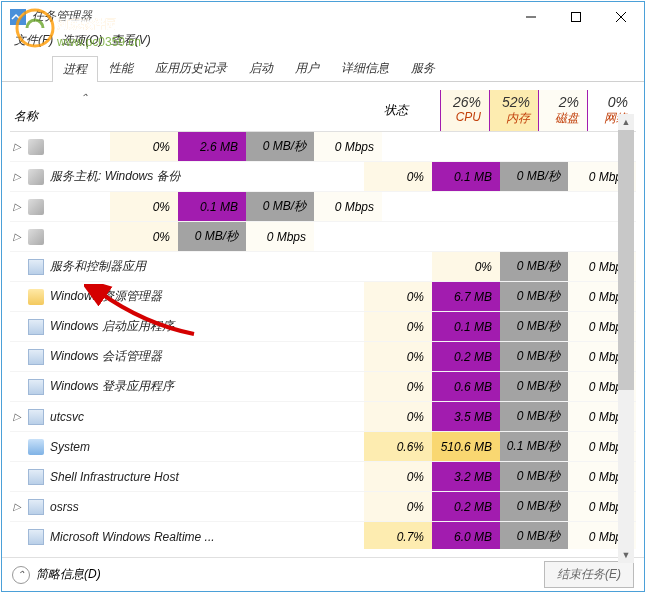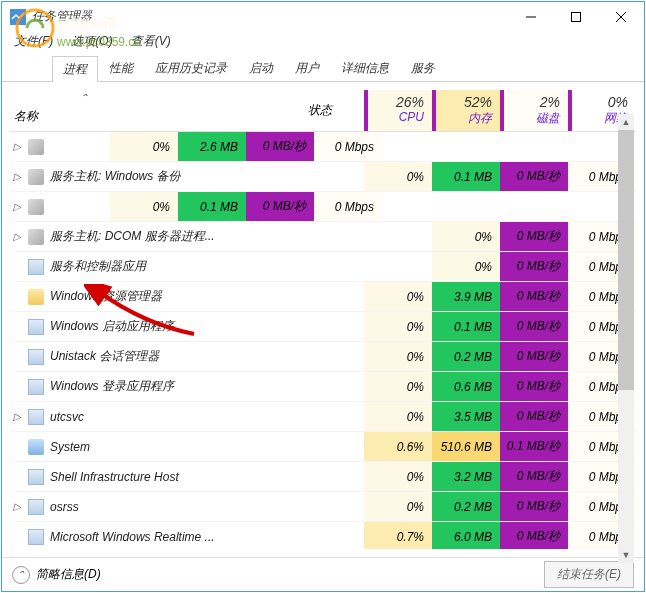--- a/index.html
+++ b/index.html
@@ -4,43 +4,43 @@
 <style>
 * { margin: 0; padding: 0; box-sizing: border-box; font-family: "Microsoft YaHei", "Segoe UI", sans-serif; font-size: 12px; }
 body { background: #fff; width: 646px; height: 593px; overflow: hidden; position: relative; }
 .window { border: 1px solid #4ba0d8; width: 644px; height: 591px; margin: 1px; display: flex; flex-direction: column; background: #fff; position: relative; font-style: italic; }
 .titlebar { height: 29px; display: flex; align-items: center; padding-left: 8px; }
 .titlebar .appicon { width: 16px; height: 16px; margin-right: 6px; }
 .titlebar .title { flex: 1; color: #333; }
 .winbtns { display: flex; height: 29px; }
 .winbtn { width: 45px; display: flex; align-items: center; justify-content: center; color: #333; }
 .winbtn.close { width: 46px; }
-.menubar { height: 20px; padding: 0 8px; display: flex; gap: 10px; align-items: center; color: #333; }
+.menubar { height: 20px; padding: 0 8px; display: flex; align-items: flex-end; color: #333; }
 .menubar span { padding: 2px 4px; }
 .tabs { display: flex; border-bottom: 1px solid #d0d0d0; padding-left: 2px; margin-top: 4px; }
 .tab { padding: 4px 10px; border: 1px solid transparent; border-bottom: none; color: #333; }
 .tab.active { border-color: #d0d0d0; background: #fff; position: relative; top: 1px; margin-left: 48px; }
 .content { flex: 1; display: flex; flex-direction: column; padding: 8px; overflow: hidden; }
 .theader { display: flex; border-bottom: 1px solid #e0e0e0; }
 .theader .namecol { flex: 1; display: flex; align-items: flex-end; padding: 6px 4px 6px 4px; position: relative; }
 .theader .sortglyph { position: absolute; left: 70px; top: 2px; font-size: 10px; color: #555; }
 .theader .statuscol { width: 60px; display: flex; align-items: center; padding: 6px 4px; }
-.theader .metcol { width: 68px; text-align: right; padding: 4px 8px 4px 4px; border-left: 4px solid #a21caf; }
+.theader .metcol { width: 49px; text-align: right; padding: 4px 8px 4px 4px; border-left: 1px solid #a21caf; }
 .theader .pct { display: block; font-size: 14px; color: #333; }
-.theader .metlabel { color: #6d28d9; }
+.theader .metlabel { color: #c2410c; }
 .rows { flex: 1; overflow: hidden; }
 .row { display: flex; height: 30px; align-items: center; border-bottom: 1px solid #f4f4f4; }
 .row .exp { width: 14px; text-align: center; color: #666; font-size: 10px; }
 .row .ricon { width: 16px; height: 16px; margin: 0 6px 0 4px; flex-shrink: 0; }
 .row .rname { flex: 1; color: #222; white-space: nowrap; overflow: hidden; text-overflow: ellipsis; }
 .row .statuscol { width: 60px; }
 .row .cell { width: 68px; text-align: right; padding-right: 8px; height: 100%; display: flex; align-items: center; justify-content: flex-end; }
 .row .cell.cpu { background: #fef8e6; }
-.row .cell.mem { background: #22c55e; }
-.row .cell.disk { background: #a21caf; }
+.row .cell.mem { background: #a21caf; }
+.row .cell.disk { background: #a3a3a3; }
 .row .cell.net { background: #fefcf4; }
 .row.hot .cell.cpu { background: #fdecb0; }
 .row.big .cell.mem { background: #f9d771; }
 .footer { height: 34px; border-top: 1px solid #e0e0e0; display: flex; align-items: center; padding: 0 10px; gap: 6px; }
 .footer .circle { width: 18px; height: 18px; border: 1px solid #999; border-radius: 50%; display: flex; align-items: center; justify-content: center; font-size: 10px; color: #555; }
 .footer .spacer { flex: 1; }
 .endbtn { border: 1px solid #bbb; background: #f5f5f5; padding: 4px 12px; color: #666; }
 .scrollbar { position: absolute; right: 10px; top: 128px; width: 16px; bottom: 44px; background: #f0f0f0; }
 .scrollthumb { position: absolute; top: 0; width: 100%; height: 260px; background: #c8c8c8; }
 .scrollarr { position: absolute; width: 100%; height: 16px; background: #f0f0f0; display: flex; align-items: center; justify-content: center; font-size: 9px; color: #666; }
@@ -155,59 +155,58 @@
           <span class="ricon ico-svc"></span>
           <span class="statuscol"></span>
           <span class="cell cpu">0%</span>
           <span class="cell mem">0.1 MB</span>
           <span class="cell disk">0 MB/秒</span>
           <span class="cell net">0 Mbps</span>
         </div>
         <div class="row">
           <span class="exp">▷</span>
           <span class="ricon ico-svc"></span>
-          <span class="rname">服务主机: DCOM 服务器进程...</span>
           <span class="statuscol"></span>
           <span class="cell cpu">0%</span>
           <span class="cell disk">0 MB/秒</span>
           <span class="cell net">0 Mbps</span>
         </div>
         <div class="row">
           <span class="exp"></span>
           <span class="ricon ico-exe"></span>
           <span class="rname">服务和控制器应用</span>
           <span class="statuscol"></span>
           <span class="cell cpu">0%</span>
           <span class="cell disk">0 MB/秒</span>
           <span class="cell net">0 Mbps</span>
         </div>
         <div class="row">
           <span class="exp"></span>
           <span class="ricon ico-folder"></span>
           <span class="rname">Windows 资源管理器</span>
           <span class="statuscol"></span>
           <span class="cell cpu">0%</span>
-          <span class="cell mem">3.9 MB</span>
+          <span class="cell mem">6.7 MB</span>
           <span class="cell disk">0 MB/秒</span>
           <span class="cell net">0 Mbps</span>
         </div>
         <div class="row">
           <span class="exp"></span>
           <span class="ricon ico-exe"></span>
           <span class="rname">Windows 启动应用程序</span>
           <span class="statuscol"></span>
           <span class="cell cpu">0%</span>
           <span class="cell mem">0.1 MB</span>
           <span class="cell disk">0 MB/秒</span>
           <span class="cell net">0 Mbps</span>
         </div>
         <div class="row">
           <span class="exp"></span>
           <span class="ricon ico-exe"></span>
-          <span class="rname">Unistack 会话管理器</span>
+          <span class="rname">Windows 会话管理器</span>
           <span class="statuscol"></span>
           <span class="cell cpu">0%</span>
           <span class="cell mem">0.2 MB</span>
           <span class="cell disk">0 MB/秒</span>
           <span class="cell net">0 Mbps</span>
         </div>
         <div class="row">
           <span class="exp"></span>
           <span class="ricon ico-exe"></span>
           <span class="rname">Windows 登录应用程序</span>

